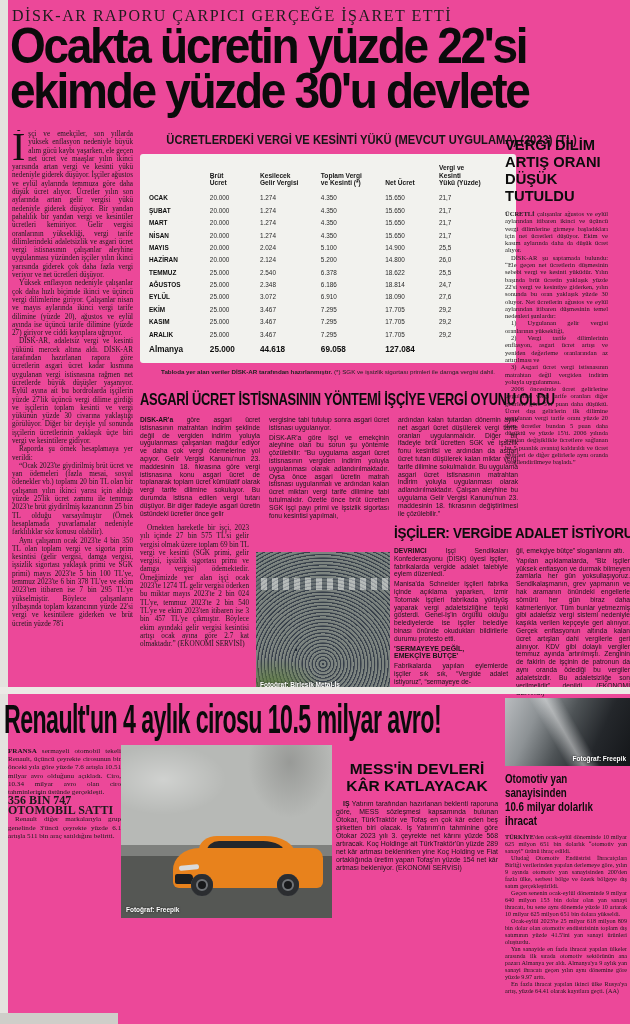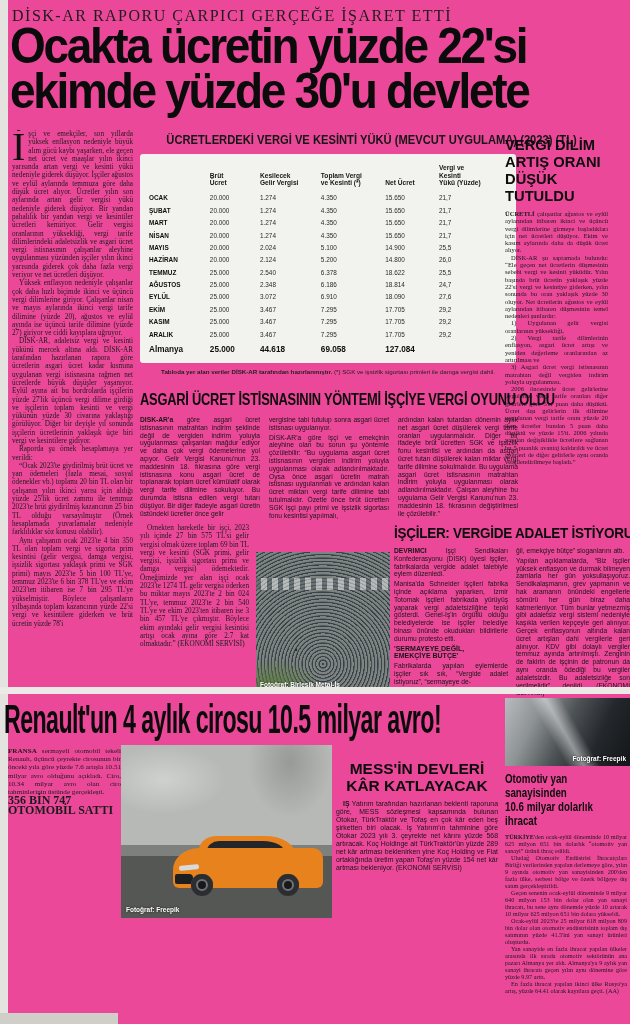--- a/index.html
+++ b/index.html
@@ -308,20 +308,21 @@
     </div>
   </div>
 
   <div class="abs band"></div>
   <div class="abs ren-headline">Renault'un 4 aylık cirosu 10.5 milyar avro!</div>
 
   <div class="abs bodycol rencol">
     <p class="noindent"><span class="lead">FRANSA</span><span> sermayeli otomobil tekeli Renault, üçüncü çeyrekte cirosunun bir önceki yıla göre yüzde 7.6 artışla 10.51 milyar avro olduğunu açıkladı. Ciro, 10.34 milyar avro olan ciro tahminlerinin üstünde gerçekleşti.</span></p>
     <p class="ren-sub noindent">356 BİN 747
 OTOMOBİL SATTI</p>
+    <p>Renault diğer markalarıyla grup genelinde 3'üncü çeyrekte yüzde 6.1 artışla 511 bin araç satıldığını belirtti.</p>
   </div>
 
   <div class="photo renphoto">
     <div class="car">
       <div class="car-roof"></div>
       <div class="car-glass"></div>
       <div class="car-body"></div>
       <div class="grille"></div>
       <div class="headlamp"></div>
       <div class="wheel front"></div>

